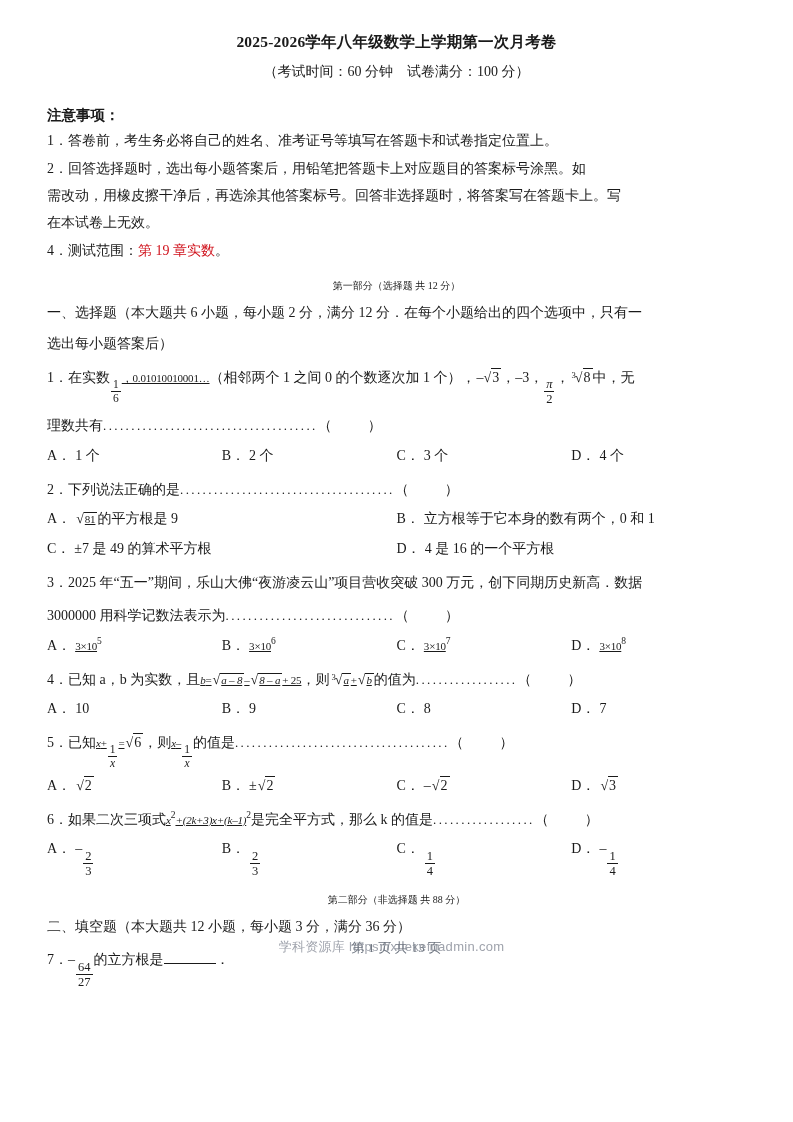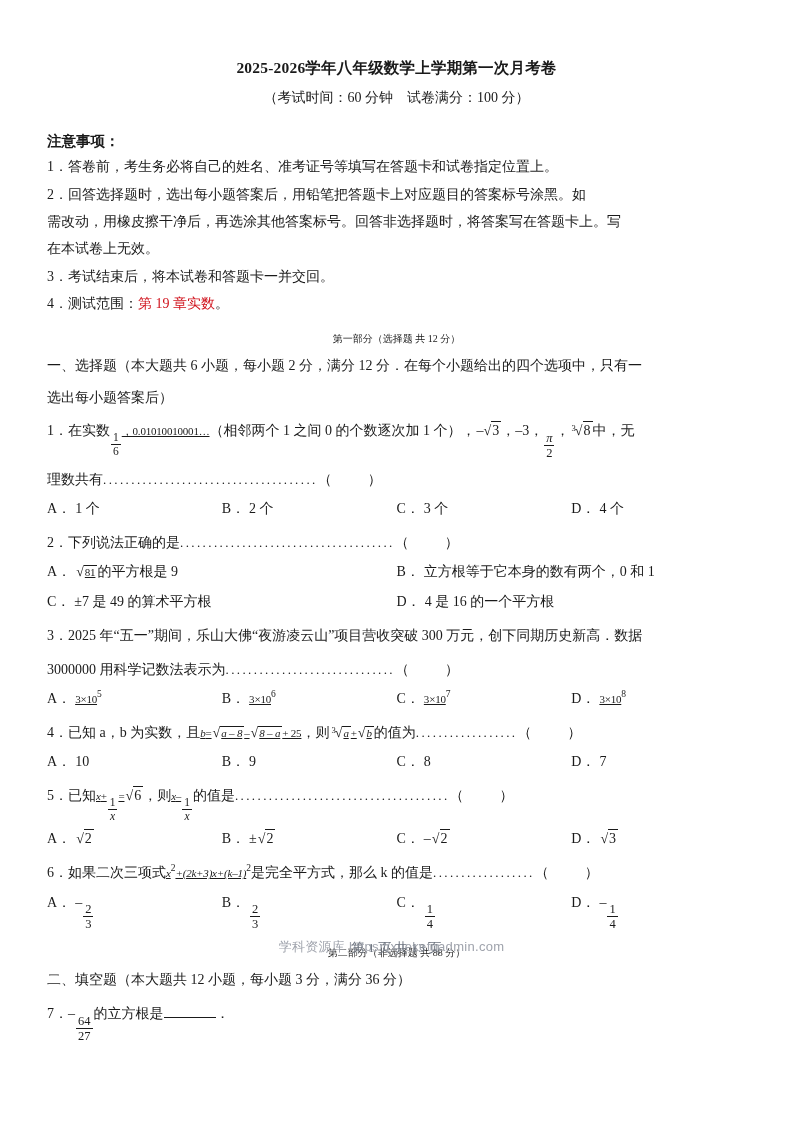--- a/index.html
+++ b/index.html
@@ -10,21 +10,21 @@
     background: #ffffff;
     font-family: "Liberation Serif", "DejaVu Serif", serif;
     color: #1a1a1a;
     position: relative;
     overflow: hidden;
   }
   .page {
     position: relative;
     width: 793px;
     height: 984px;
-    padding: 46px 47px 0 47px;
+    padding: 20px 47px 0 47px;
   }
 
   
   .doc-title {
     text-align: center;
     font-size: 15.5px;
     font-weight: bold;
     letter-spacing: .2px;
     margin: 10px 0 0 0;
     line-height: 1.5;
@@ -170,21 +170,20 @@
 <div class="page">
 
   <div class="doc-title">2025-2026学年八年级数学上学期第一次月考卷</div>
   <div class="doc-subtitle">（考试时间：60 分钟　试卷满分：100 分）</div>
 
   <div class="notice-title">注意事项：</div>
   <p class="notice-line">1．答卷前，考生务必将自己的姓名、准考证号等填写在答题卡和试卷指定位置上。</p>
   <p class="notice-line">2．回答选择题时，选出每小题答案后，用铅笔把答题卡上对应题目的答案标号涂黑。如</p>
   <p class="notice-line">需改动，用橡皮擦干净后，再选涂其他答案标号。回答非选择题时，将答案写在答题卡上。写</p>
   <p class="notice-line">在本试卷上无效。</p>
-  <p class="notice-line">3．考试结束后，将本试卷和答题卡一并交回。</p>
   <p class="notice-line">
     <span>4．测试范围：</span><span class="red">第 19 章实数</span><span>。</span>
   </p>
 
   <div class="part-header">第一部分（选择题 共 12 分）</div>
   <p class="section-intro">一、选择题（本大题共 6 小题，每小题 2 分，满分 12 分．在每个小题给出的四个选项中，只有一</p>
   <p class="section-intro">选出每小题答案后）</p>
 
   <div class="q">
     <span class="q-body">

